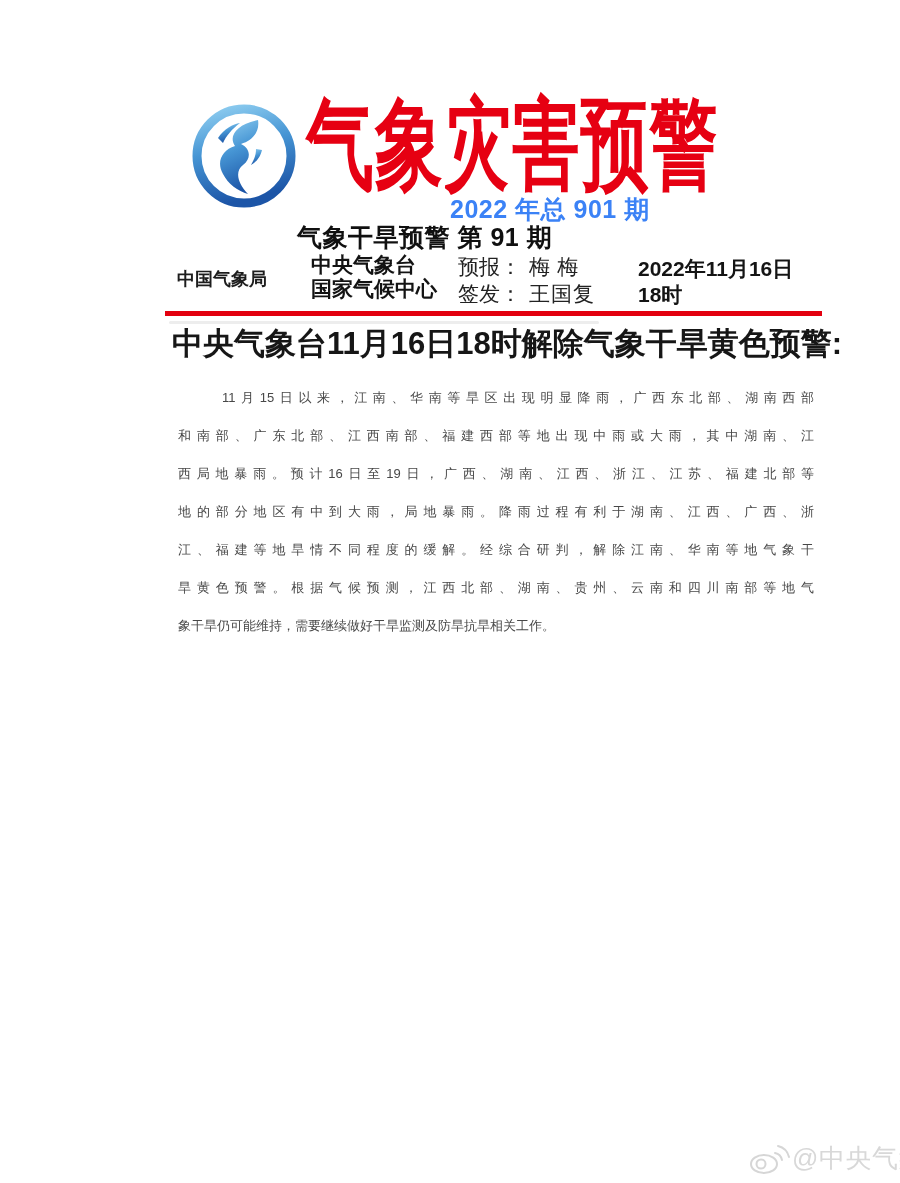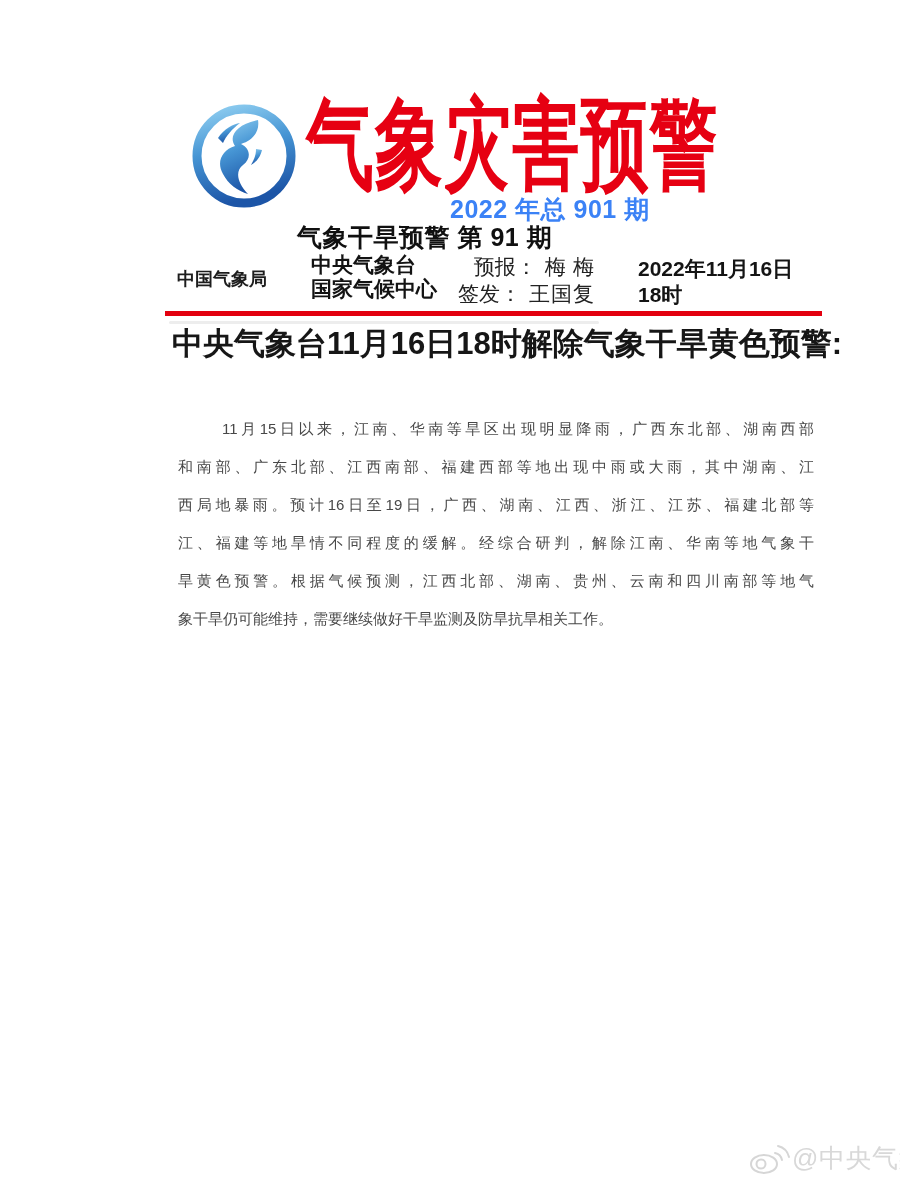--- a/index.html
+++ b/index.html
@@ -48,41 +48,41 @@
   }
   .issuer {
     left: 267px; top: 253px;
     font-weight: 700; font-size: 21px; line-height: 24px;
     color: #131313; white-space: nowrap;
   }
   .sig {
     left: 414px; top: 254px;
     font-family: "Liberation Serif", serif;
     font-weight: 400; font-size: 21px; line-height: 27px;
-    color: #222; white-space: nowrap; text-align: right;
+    color: #222; white-space: nowrap;
   }
   .sig .name { margin-left: 8px; letter-spacing: 1px; }
   .date-block {
     left: 594px; top: 256px; width: 170px;
     text-align: left;
     font-weight: 700; font-size: 21px; line-height: 26px;
     color: #141414; white-space: nowrap;
   }
   .red-rule { left: 121px; top: 311px; width: 657px; height: 5px; background: #e3000f; }
   .rule-smudge { left: 125px; top: 321px; width: 430px; height: 3px; background: #ededed; border-radius: 2px; }
 
   
   .headline {
     left: 128px; top: 330px;
     font-weight: 700; font-size: 31px; line-height: 28px;
     color: #161616; white-space: nowrap;
   }
   .body-text {
-    left: 134px; top: 410px; width: 636px;
-    font-size: 15px; color: #484848;
+    left: 134px; top: 379px; width: 636px;
+    font-size: 13px; color: #484848;
   }
   .body-line {
     height: 38px; line-height: 38px;
     text-align: justify;
     text-align-last: justify;
     overflow: hidden; white-space: nowrap;
   }
   .body-line.first { text-indent: 44px; }
   .body-line.last { text-align-last: left; }
 
@@ -139,20 +139,21 @@
 
   <div class="abs red-rule"></div>
   <div class="abs rule-smudge"></div>
 
   <div class="abs headline">中央气象台11月16日18时解除气象干旱黄色预警:</div>
 
   <div class="abs body-text">
     <div class="body-line first">11月15日以来，江南、华南等旱区出现明显降雨，广西东北部、湖南西部</div>
     <div class="body-line">和南部、广东北部、江西南部、福建西部等地出现中雨或大雨，其中湖南、江</div>
     <div class="body-line">西局地暴雨。预计16日至19日，广西、湖南、江西、浙江、江苏、福建北部等</div>
+    <div class="body-line">地的部分地区有中到大雨，局地暴雨。降雨过程有利于湖南、江西、广西、浙</div>
     <div class="body-line">江、福建等地旱情不同程度的缓解。经综合研判，解除江南、华南等地气象干</div>
     <div class="body-line">旱黄色预警。根据气候预测，江西北部、湖南、贵州、云南和四川南部等地气</div>
     <div class="body-line last">象干旱仍可能维持，需要继续做好干旱监测及防旱抗旱相关工作。</div>
   </div>
 
   <div class="abs wm-icon">
     <svg width="44" height="36" viewBox="0 0 44 36" xmlns="http://www.w3.org/2000/svg" fill="none" stroke="#d6d6d6" stroke-width="2" stroke-linecap="round">
       <ellipse cx="16" cy="24" rx="13" ry="9"></ellipse>
       <circle cx="13" cy="24" r="4.5"></circle>
       <path d="M27 13 a9 9 0 0 1 7 7"></path>

